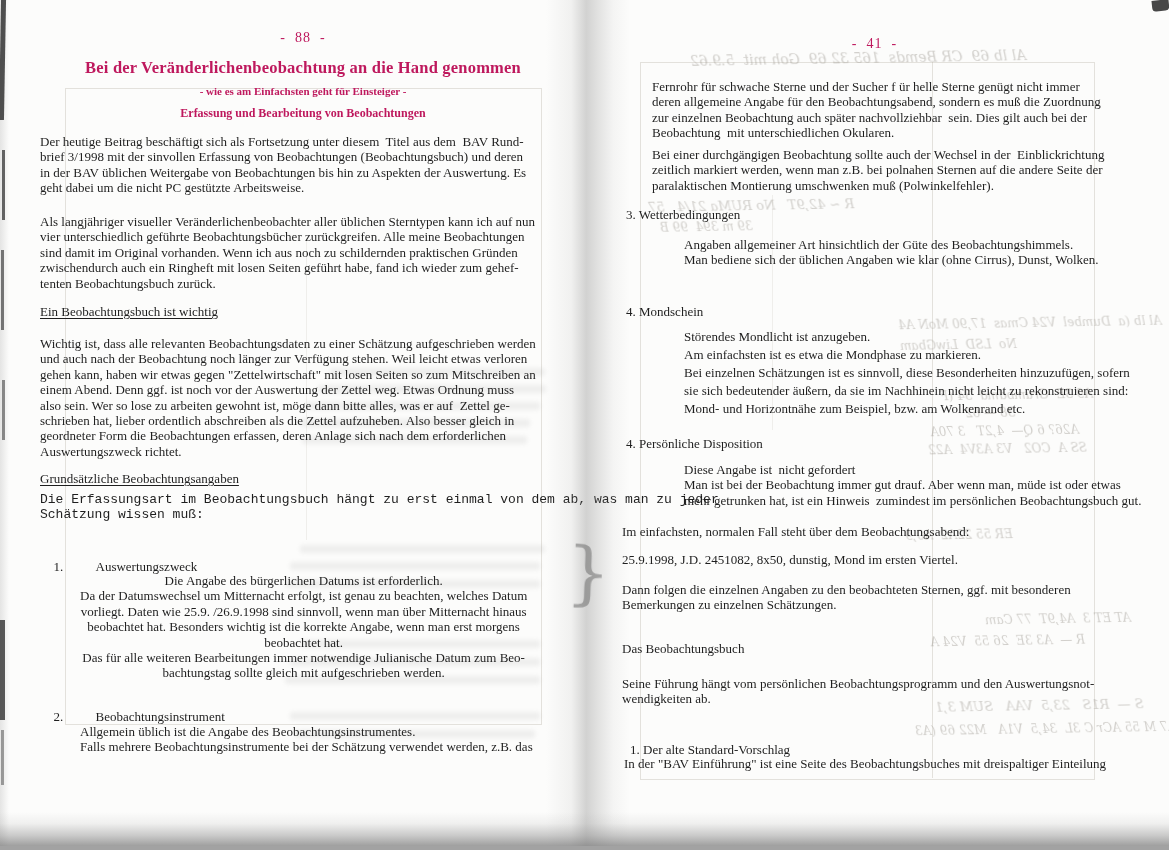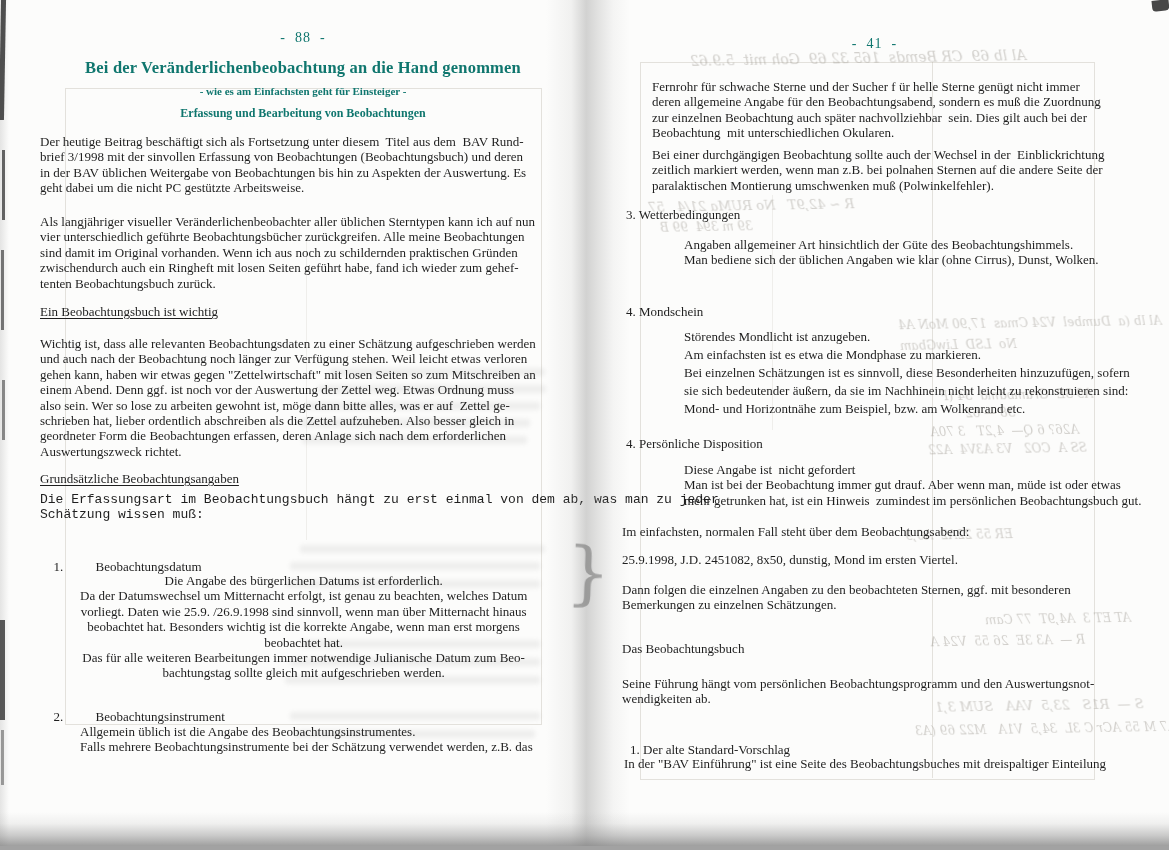--- a/index.html
+++ b/index.html
@@ -8,21 +8,21 @@
     background:#fcfcfb;
     font-family:"Liberation Serif","DejaVu Serif",serif;
     color:#222;
   }
   .scan{position:absolute;inset:0;}
   
   .page{position:absolute;top:0;height:850px;}
   .page88{left:38px;width:530px;}
   .page89{left:622px;width:505px;}
   .blk{position:absolute;white-space:pre;font-size:13px;line-height:15.4px;color:#1e1e1e;}
-  .cblk{position:absolute;left:0;right:0;text-align:center;white-space:pre;color:#0f766e;}
+  .cblk{position:absolute;left:0;right:0;text-align:center;white-space:pre;color:#be185d;}
   .pn{font-size:14px;letter-spacing:1px;}
   .title{font-size:16.5px;font-weight:bold;letter-spacing:.2px;}
   .subtitle{font-size:11px;font-weight:bold;}
   .heading{font-size:12px;font-weight:bold;}
   .uline{text-decoration:underline;text-underline-offset:2px;}
   .num{display:inline-block;min-width:42px;}
   
   .bleed-rect{position:absolute;border:1px solid rgba(168,162,150,0.30);}
   .bleed-line{position:absolute;background:rgba(168,162,150,0.30);}
   .sm{position:absolute;background:#8a8a8a;opacity:.12;filter:blur(2px);border-radius:3px;}
@@ -126,21 +126,21 @@
 gehen kann, haben wir etwas gegen "Zettelwirtschaft" mit losen Seiten so zum Mitschreiben an
 einem Abend. Denn ggf. ist noch vor der Auswertung der Zettel weg. Etwas Ordnung muss
 also sein. Wer so lose zu arbeiten gewohnt ist, möge dann bitte alles, was er auf  Zettel ge-
 schrieben hat, lieber ordentlich abschreiben als die Zettel aufzuheben. Also besser gleich in
 geordneter Form die Beobachtungen erfassen, deren Anlage sich nach dem erforderlichen
 Auswertungszweck richtet.</div>
     <div class="blk uline" style="top:471px;left:2px;">Grundsätzliche Beobachtungsangaben</div>
     <div class="blk" style="top:492px;left:2px;font-family:Liberation Mono, monospace;">Die Erfassungsart im Beobachtungsbuch hängt zu erst einmal von dem ab, was man zu jeder
 Schätzung wissen muß:</div>
     <div class="blk" style="top:544px;left:-4px;">
-      <span class="num">1.</span><span>Beobachtungsdatum</span>
+      <span class="num">1.</span><span>Auswertungszweck</span>
     </div>
     <div class="blk" style="top:573px;left:42px;text-align:center;">Die Angabe des bürgerlichen Datums ist erforderlich.
 Da der Datumswechsel um Mitternacht erfolgt, ist genau zu beachten, welches Datum
 vorliegt. Daten wie 25.9. /26.9.1998 sind sinnvoll, wenn man über Mitternacht hinaus
 beobachtet hat. Besonders wichtig ist die korrekte Angabe, wenn man erst morgens
 beobachtet hat.
 Das für alle weiteren Bearbeitungen immer notwendige Julianische Datum zum Beo-
 bachtungstag sollte gleich mit aufgeschrieben werden.</div>
     <div class="blk" style="top:694px;left:-4px;">
       <span class="num">2.</span><span>Beobachtungsinstrument</span>

